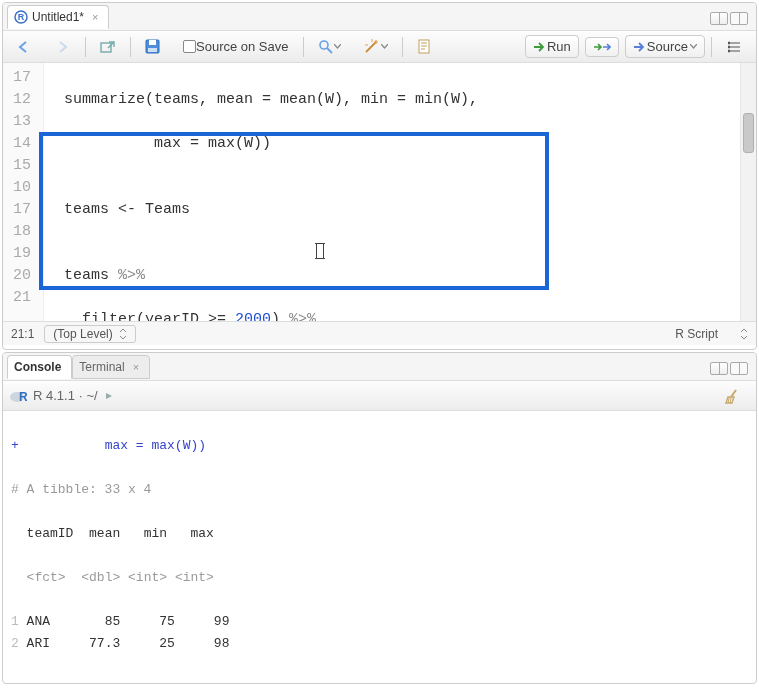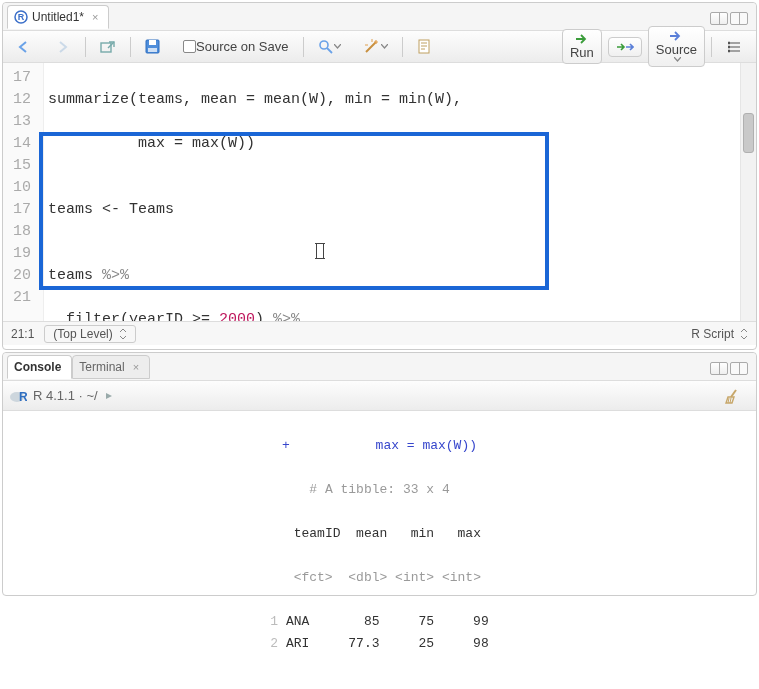--- a/index.html
+++ b/index.html
@@ -63,21 +63,21 @@
   .tbtn {
     display: inline-flex;
     align-items: center;
     gap: 0;
     padding: 3px 7px;
     border: 1px solid transparent;
     border-radius: 4px;
     cursor: pointer;
     color: #444;
   }
-  .tbtn.bord { border-color: #ccc; background: linear-gradient(#fff,#f0f0f0); flex-direction: column; }
+  .tbtn.bord { border-color: #ccc; background: linear-gradient(#fff,#f0f0f0); }
   .sep { width: 1px; height: 20px; background: #ccc; }
   .spacer { flex: 1; }
   .checkbox { width: 13px; height: 13px; border: 1px solid #888; border-radius: 2px; display: inline-block; background: #fff; }
 
   .editor {
     display: flex;
     font-family: "Consolas","Menlo","Courier New",monospace;
     font-size: 15px;
     line-height: 22px;
     position: relative;
@@ -86,25 +86,25 @@
   }
   .gutter {
     background: #fafafa;
     color: #aaa;
     text-align: right;
     padding: 4px 12px 4px 10px;
     border-right: 1px solid #eee;
     user-select: none;
   }
   .code {
-    padding: 4px 4px;
+    padding: 4px 20px;
     white-space: pre;
     position: relative;
   }
-  .num { color: #be185d; }
+  .num { color: #1d4ed8; }
   .op  { color: #888; }
   .highlight-box {
     position: absolute;
     border: 4px solid #1a66d6;
     pointer-events: none;
   }
   .scrollbar-v {
     position: absolute; right: 0; top: 0; bottom: 0; width: 16px;
     background: #f2f2f2; border-left: 1px solid #e5e5e5;
   }
@@ -296,30 +296,30 @@
   </div>
 
   <div class="statusbar">
     <span>21:1</span>
     <span style="border:1px solid #ccc; border-radius:3px; padding:1px 8px; display:inline-flex; align-items:center; gap:6px;">
       <span>(Top Level)</span>
       <svg width="8" height="10">
           <path d="M1 3 L4 0 L7 3 M1 7 L4 10 L7 7" fill="none" stroke="#888"></path>
         </svg>
     </span>
-    <span class="right" style="display:inline-flex; align-items:center; gap:6px;">
+    <span class="right" style="display:inline-flex; align-items:center; gap:22px;">
       <span>R Script</span>
       <svg width="8" height="10">
           <path d="M1 3 L4 0 L7 3 M1 7 L4 10 L7 7" fill="none" stroke="#888"></path>
         </svg>
     </span>
   </div>
 </div>
 
-<div class="pane" style="height:244px;text-align:center;">
+<div class="pane" style="height:332px;">
 
   <div class="tabbar">
     <div class="tab" style="font-weight:600;">
       <span>Console</span>
     </div>
     <div class="tab inactive">
       <span>Terminal</span>
       <span class="tab-close">×</span>
     </div>
     <div class="tabbar-right">

